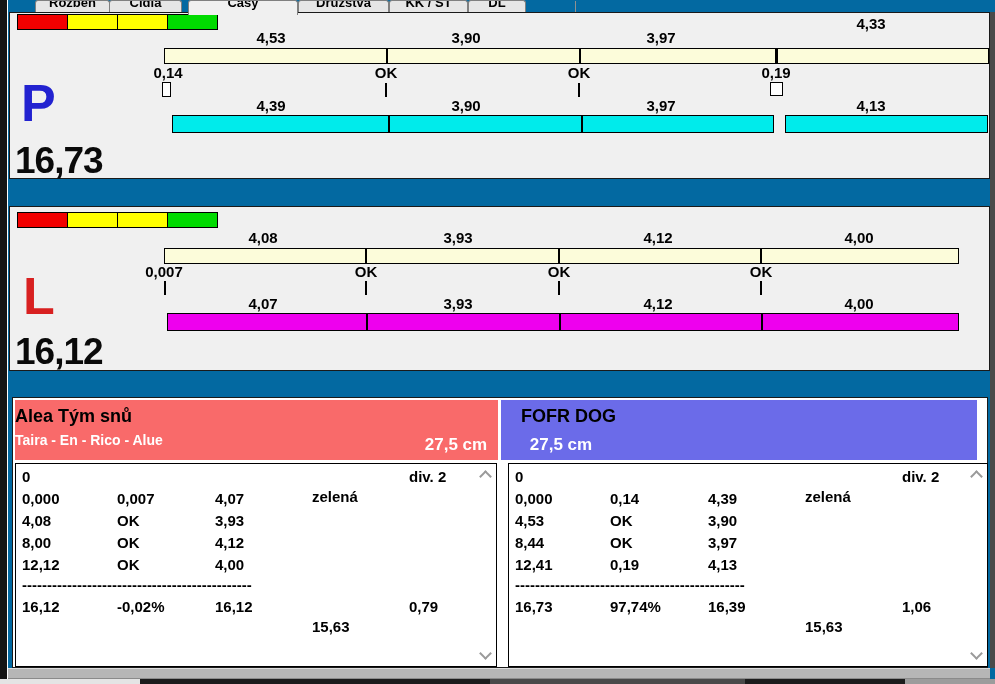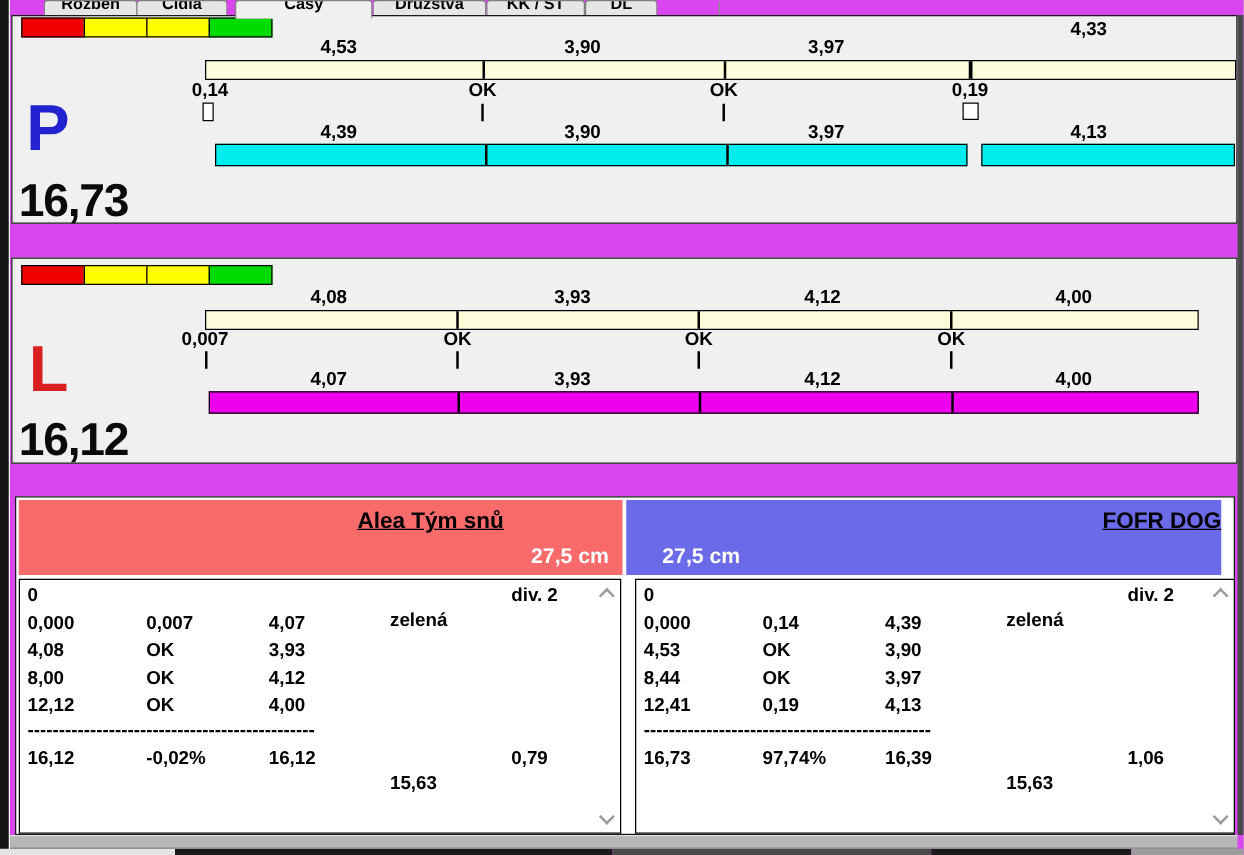--- a/index.html
+++ b/index.html
@@ -1,16 +1,16 @@
 <!DOCTYPE html>
 <html><head>
 <meta charset="utf-8">
 <style>
   html,body{margin:0;padding:0;background:#c8c8c8;}
-  .screen{position:relative;width:995px;height:684px;background:#d946ef;overflow:hidden;
+  .screen{position:relative;width:995px;height:684px;background:#0369a1;overflow:hidden;
           font-family:"Liberation Sans",sans-serif;color:#000;}
   
   .chrome-left{position:absolute;left:0;top:0;width:7px;height:684px;background:#151515;border-right:1px solid #fff;}
   .chrome-right{position:absolute;left:990px;top:12px;width:5px;height:656px;background:#4a4a4a;}
   
   .tab{position:absolute;top:0;height:12px;background:#e6e6e6;border:1px solid #808080;border-bottom:none;
        border-radius:3px 3px 0 0;overflow:hidden;z-index:2;}
   .tab span{display:block;margin-top:-6px;text-align:center;font-weight:bold;font-size:13px;white-space:nowrap;}
   .tab.selected{height:14px;background:#f0f0f0;z-index:4;}
   .tab-edge{position:absolute;top:1px;left:575px;width:1px;height:11px;background:#909090;z-index:1;}
@@ -33,21 +33,21 @@
   .runbar.magenta{background:#ee00ee;}
   .lane-letter{position:absolute;font-size:52px;font-weight:bold;line-height:1;}
   .lane-letter.p{color:#2222d0;}
   .lane-letter.l{color:#d82020;}
   .lane-total{position:absolute;font-size:37px;font-weight:bold;letter-spacing:-1px;line-height:1;color:#0a0a0a;}
   
   .bottom-box{position:absolute;left:12px;top:397px;width:974px;height:269px;background:#fff;border:1px solid #1a1a1a;z-index:3;}
   .team-hdr{position:absolute;top:2px;height:60px;}
   .team-hdr.red{left:2px;width:483px;background:#f96a6a;}
   .team-hdr.blue{left:488px;width:476px;background:#6b6be9;}
-  .hdr-zone{position:absolute;top:0;text-align:right;text-decoration:underline;}
+  .hdr-zone{position:absolute;top:0;text-align:left;}
   .team-name{font-size:18px;font-weight:bold;color:#000;margin-top:6px;white-space:nowrap;}
   .team-members{font-size:14px;font-weight:bold;color:#fff;margin-top:5px;white-space:nowrap;}
   .jump-height{position:absolute;top:35px;transform:translateX(-50%);font-size:17px;font-weight:bold;color:#fff;white-space:nowrap;}
   .datetime-box{position:absolute;left:390px;top:1px;width:178px;height:31px;background:#fff;border:1px solid #d8d8d8;
                 text-align:center;font-size:17px;line-height:30px;white-space:nowrap;z-index:5;}
   .ttable{position:absolute;top:65px;height:202px;background:#fff;border:1px solid #000;font-size:15px;font-weight:bold;}
   .ttable .trow{position:absolute;left:0;right:0;height:18px;}
   .ttable .c{position:absolute;white-space:nowrap;}
   .c1{left:6px;}.c2{left:101px;}.c3{left:199px;}.c4{left:296px;margin-top:20px;}.c5{left:393px;}
   .r0{top:4px;}.r1{top:26px;}.r2{top:48px;}.r3{top:70px;}.r4{top:92px;}
@@ -176,20 +176,21 @@
 
     <div class="lane-letter l" style="left:13px;top:63px">L</div>
     <div class="lane-total" style="left:5px;top:126px">16,12</div>
   </div>
 
   <div class="bottom-box">
 
     <div class="team-hdr red">
       <div class="hdr-zone" style="left:0;width:388px">
         <div class="team-name">Alea Tým snů</div>
+        <div class="team-members">Taira - En - Rico - Alue</div>
       </div>
       <span class="jump-height" style="left:441px">27,5 cm</span>
     </div>
 
     <div class="team-hdr blue">
       <div class="hdr-zone" style="left:20px;width:456px">
         <div class="team-name">FOFR DOG</div>
       </div>
       <span class="jump-height" style="left:60px">27,5 cm</span>
     </div>

